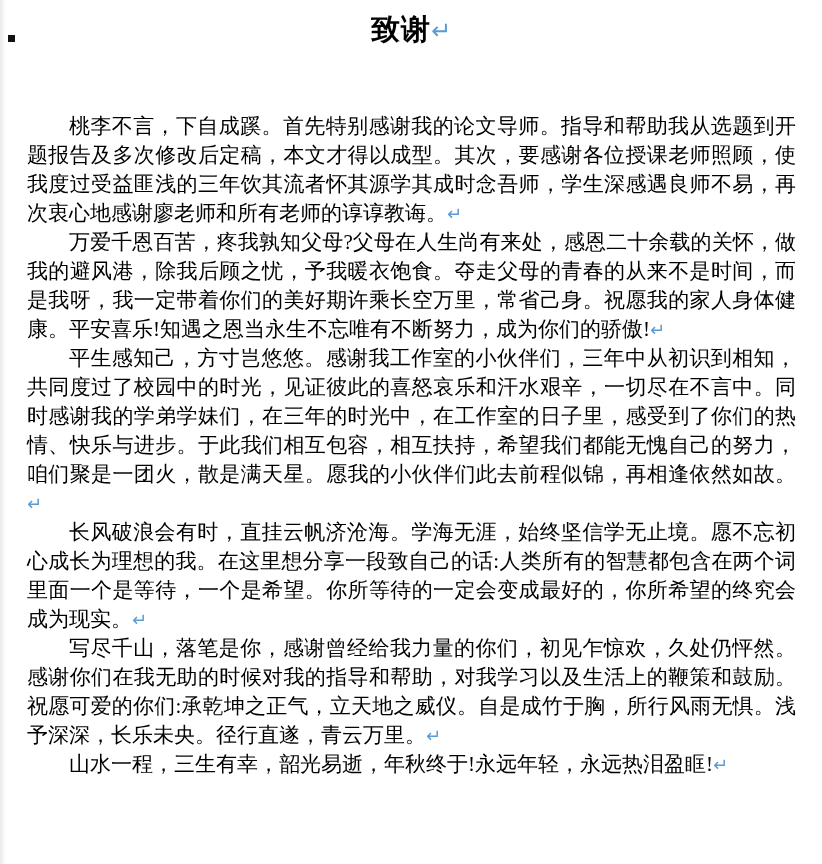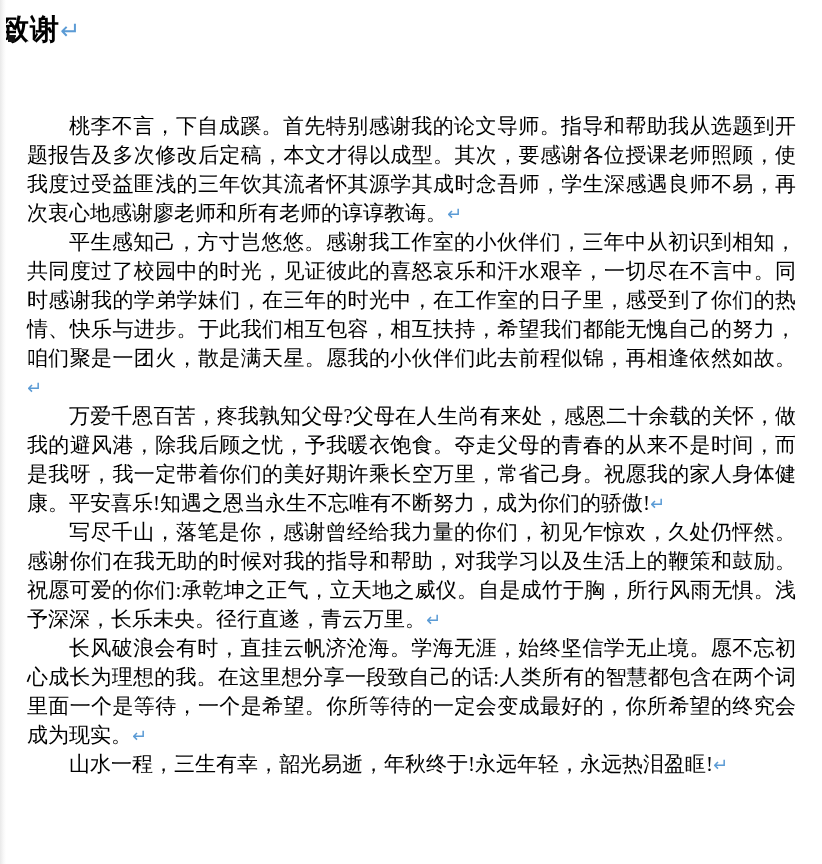--- a/index.html
+++ b/index.html
@@ -19,20 +19,21 @@
     position:absolute;left:0;top:0;bottom:0;width:6px;
     background:linear-gradient(90deg,#e9e9e9 0%,#f7f7f7 55%,#ffffff 100%);
     pointer-events:none;
   }
   .caret-square{
     position:absolute;left:8px;top:35px;
     width:7px;height:7px;background:#121212;
   }
   h1.doc-title{
     margin:10px 0 0 0;
+    text-align:center;
     font-family:"Liberation Sans","DejaVu Sans",sans-serif;
     font-weight:bold;
     font-size:29px;
     line-height:38px;
     color:#000000;
     letter-spacing:1px;
   }
   .pmark{
     color:var(--pmark-color,#5b9bd5);
     font-family:"DejaVu Sans","Liberation Sans",sans-serif;
@@ -58,19 +59,19 @@
 <body>
 
 <div class="page">
   <div class="edge-shade"></div>
   <div class="caret-square"></div>
 
   <h1 class="doc-title"><span>致谢</span><span class="pmark">↵</span></h1>
 
   <div class="doc-body">
     <p><span>桃李不言，下自成蹊。首先特别感谢我的论文导师。指导和帮助我从选题到开题报告及多次修改后定稿，本文才得以成型。其次，要感谢各位授课老师照顾，使我度过受益匪浅的三年饮其流者怀其源学其成时念吾师，学生深感遇良师不易，再次衷心地感谢廖老师和所有老师的谆谆教诲。</span><span class="pmark">↵</span></p>
+    <p><span>万爱千恩百苦，疼我孰知父母?父母在人生尚有来处，感恩二十余载的关怀，做我的避风港，除我后顾之忧，予我暖衣饱食。夺走父母的青春的从来不是时间，而是我呀，我一定带着你们的美好期许乘长空万里，常省己身。祝愿我的家人身体健康。平安喜乐!知遇之恩当永生不忘唯有不断努力，成为你们的骄傲!</span><span class="pmark">↵</span></p>
     <p><span>平生感知己，方寸岂悠悠。感谢我工作室的小伙伴们，三年中从初识到相知，共同度过了校园中的时光，见证彼此的喜怒哀乐和汗水艰辛，一切尽在不言中。同时感谢我的学弟学妹们，在三年的时光中，在工作室的日子里，感受到了你们的热情、快乐与进步。于此我们相互包容，相互扶持，希望我们都能无愧自己的努力，咱们聚是一团火，散是满天星。愿我的小伙伴们此去前程似锦，再相逢依然如故。</span><span class="pmark">↵</span></p>
-    <p><span>万爱千恩百苦，疼我孰知父母?父母在人生尚有来处，感恩二十余载的关怀，做我的避风港，除我后顾之忧，予我暖衣饱食。夺走父母的青春的从来不是时间，而是我呀，我一定带着你们的美好期许乘长空万里，常省己身。祝愿我的家人身体健康。平安喜乐!知遇之恩当永生不忘唯有不断努力，成为你们的骄傲!</span><span class="pmark">↵</span></p>
+    <p><span>长风破浪会有时，直挂云帆济沧海。学海无涯，始终坚信学无止境。愿不忘初心成长为理想的我。在这里想分享一段致自己的话:人类所有的智慧都包含在两个词里面一个是等待，一个是希望。你所等待的一定会变成最好的，你所希望的终究会成为现实。</span><span class="pmark">↵</span></p>
     <p><span>写尽千山，落笔是你，感谢曾经给我力量的你们，初见乍惊欢，久处仍怦然。感谢你们在我无助的时候对我的指导和帮助，对我学习以及生活上的鞭策和鼓励。祝愿可爱的你们:承乾坤之正气，立天地之威仪。自是成竹于胸，所行风雨无惧。浅予深深，长乐未央。径行直遂，青云万里。</span><span class="pmark">↵</span></p>
-    <p><span>长风破浪会有时，直挂云帆济沧海。学海无涯，始终坚信学无止境。愿不忘初心成长为理想的我。在这里想分享一段致自己的话:人类所有的智慧都包含在两个词里面一个是等待，一个是希望。你所等待的一定会变成最好的，你所希望的终究会成为现实。</span><span class="pmark">↵</span></p>
     <p><span>山水一程，三生有幸，韶光易逝，年秋终于!永远年轻，永远热泪盈眶!</span><span class="pmark">↵</span></p>
   </div>
 </div>
 
 </body></html>

